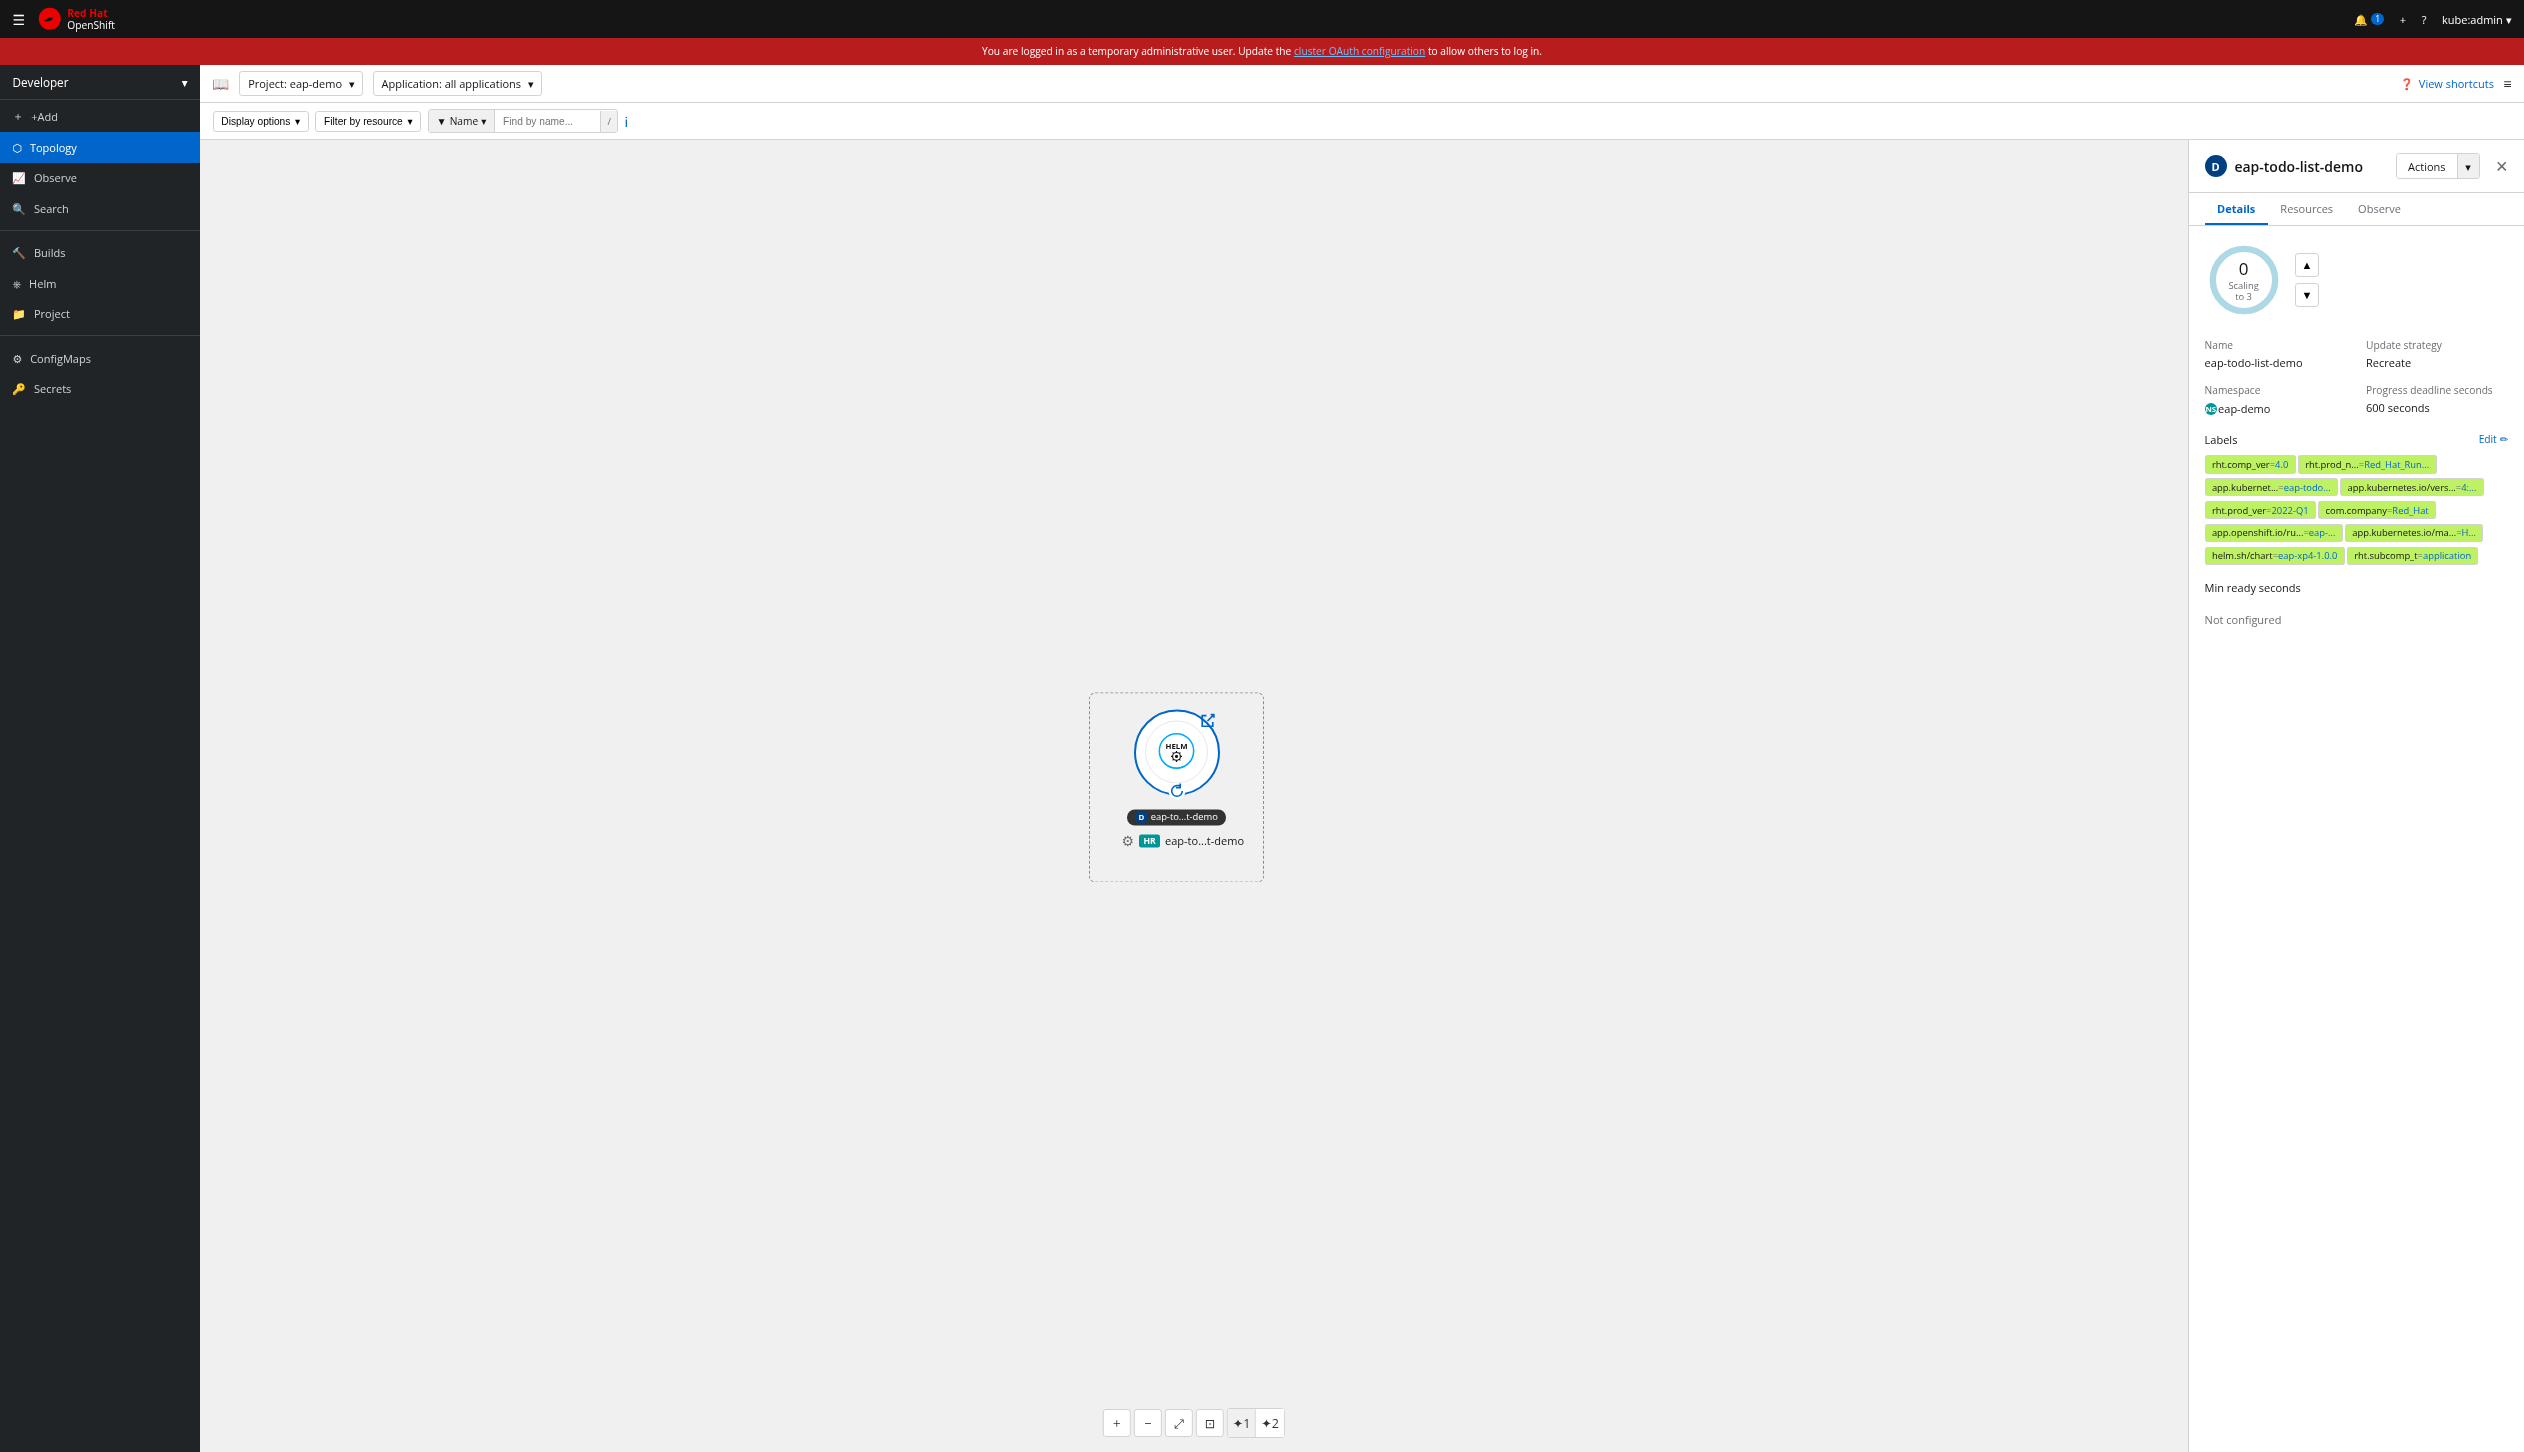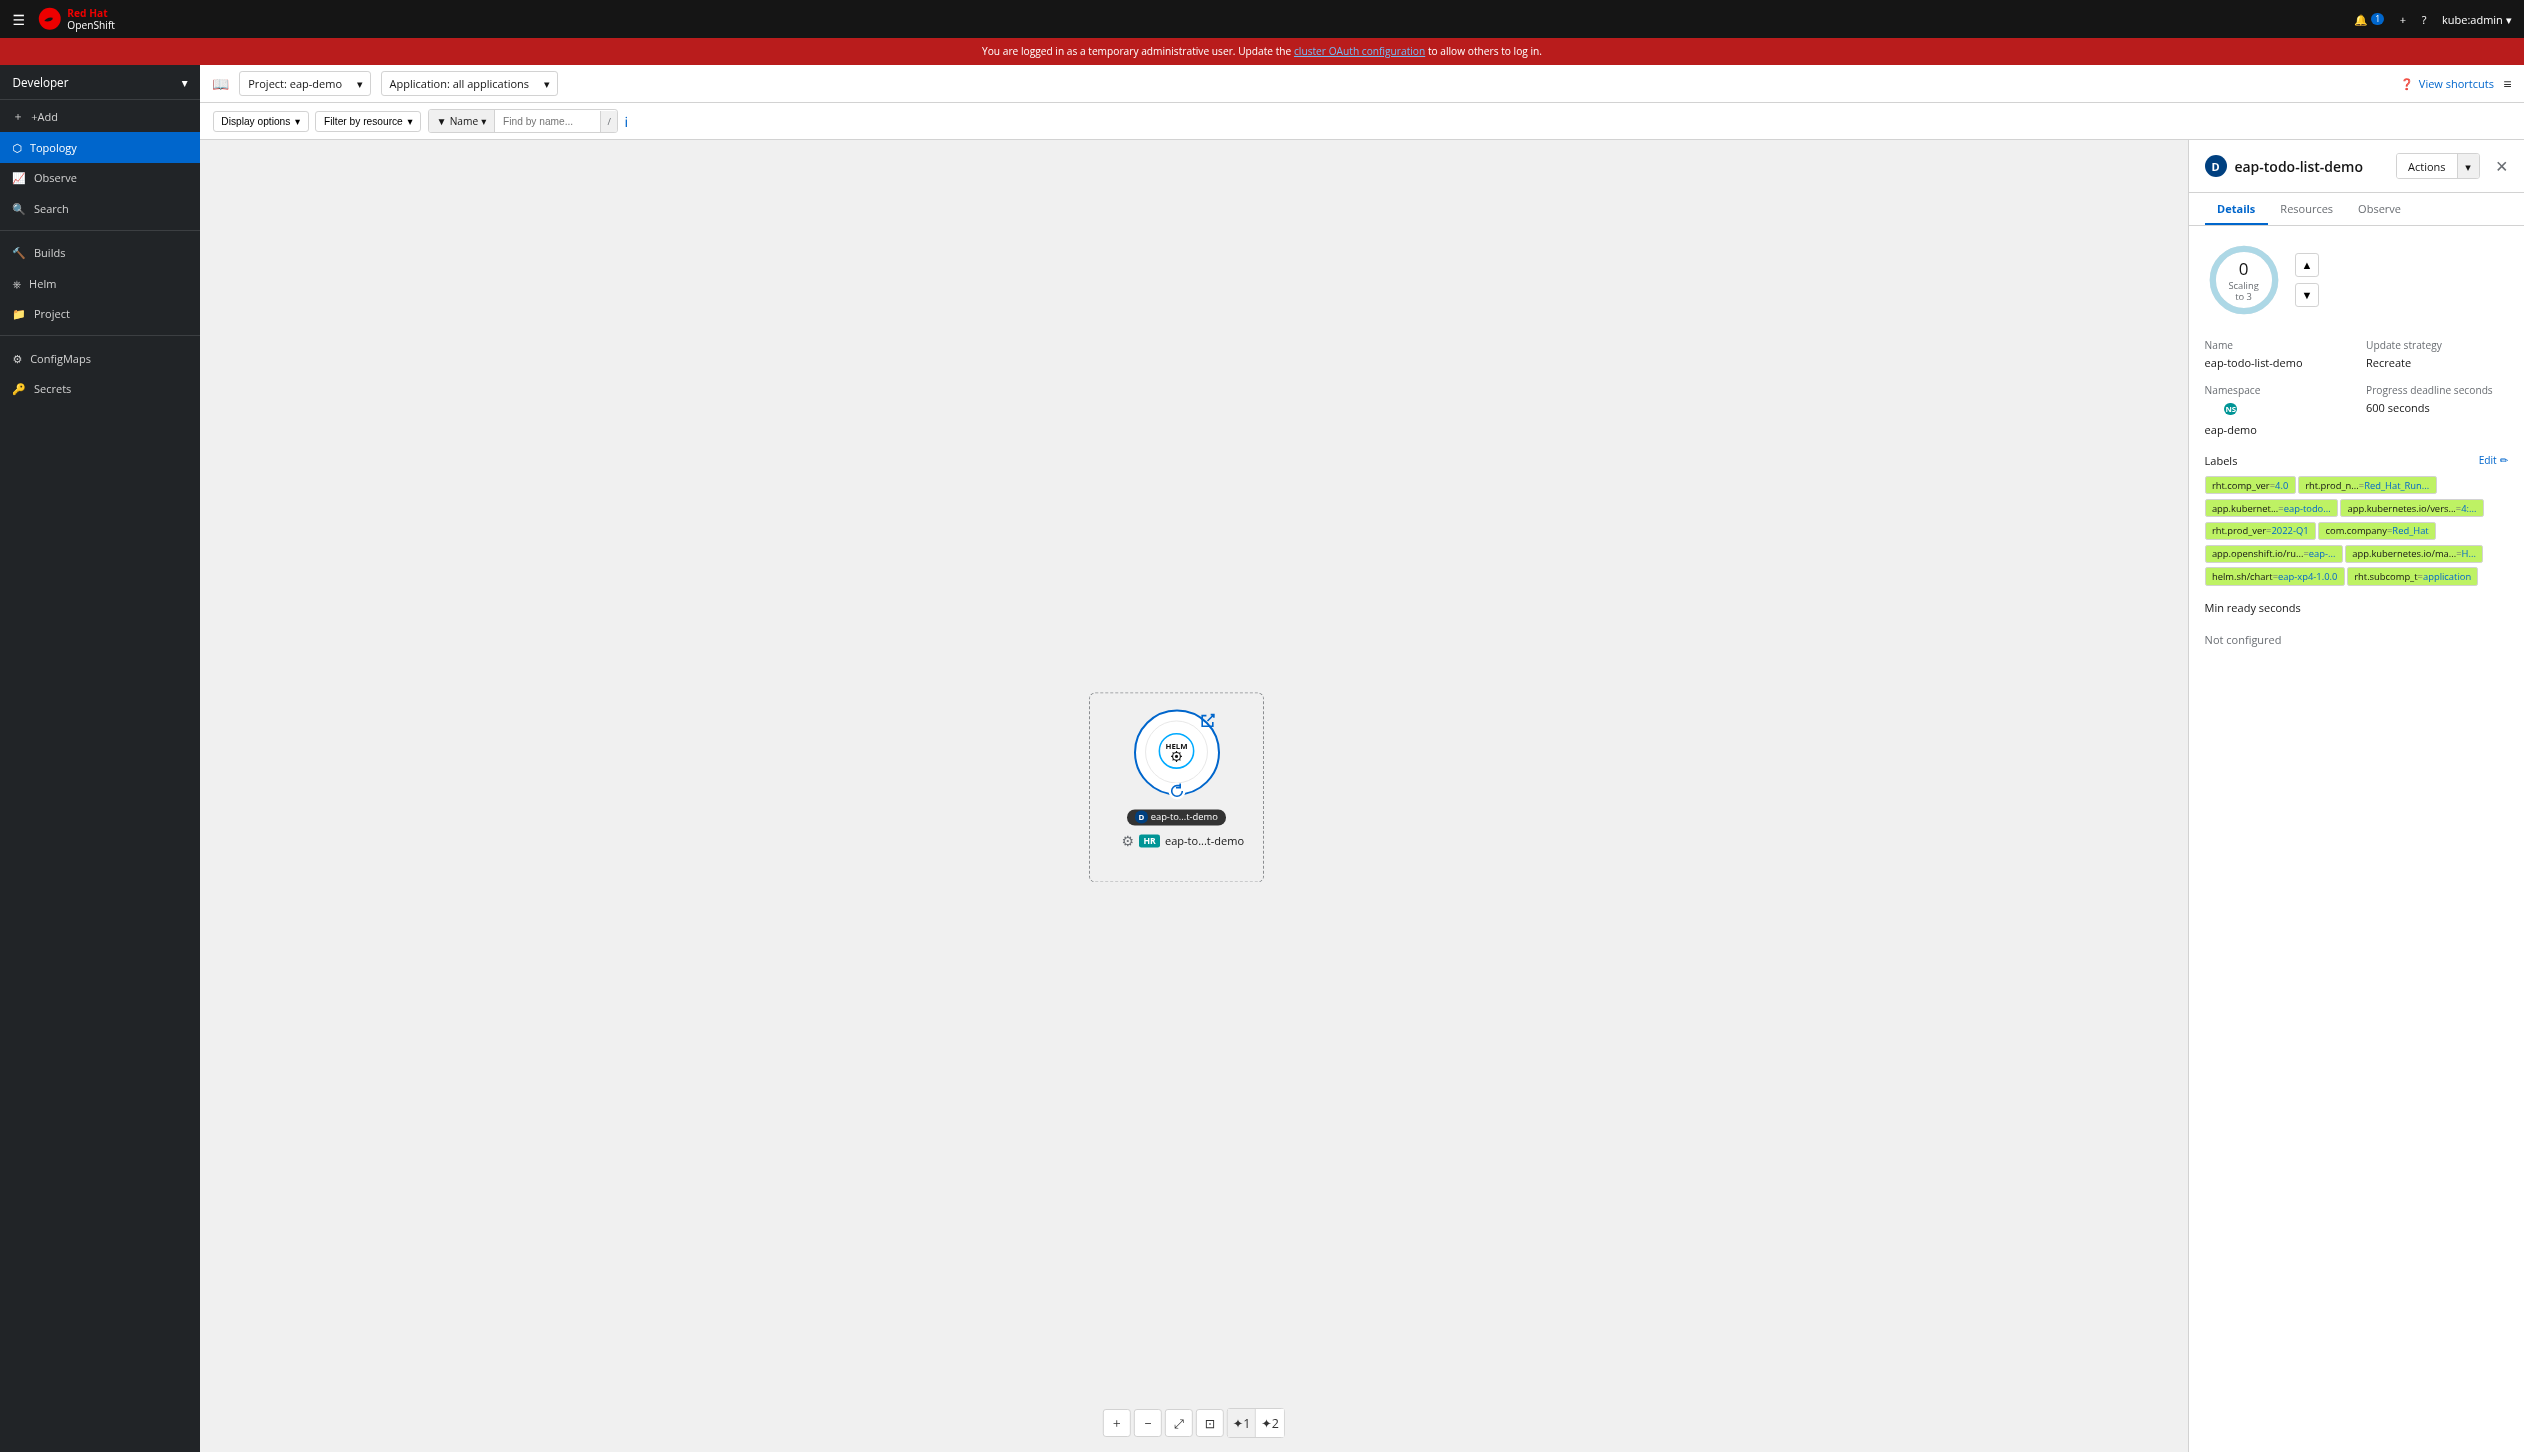--- a/index.html
+++ b/index.html
@@ -47,21 +47,21 @@
 
     
     .content-area { display: flex; flex-direction: column; flex: 1; overflow: hidden; }
 
     
     .sub-header {
       background: #fff; border-bottom: 0.8px solid #d2d2d2;
       display: flex; align-items: center; padding: 6.3px 12.5px; gap: 9.4px; flex-wrap: wrap;
     }
     .project-selector, .app-selector {
-      display: flex; align-items: center; gap: 15px; cursor: pointer;
+      display: flex; align-items: center; gap: 7px; cursor: pointer;
       font-size: 11px; border: 0.8px solid #d2d2d2; border-radius: 3.1px; padding: 3.9px 7.8px;
     }
     .sub-header-right { margin-left: auto; display: flex; align-items: center; gap: 9.4px; }
     .view-shortcuts { display: flex; align-items: center; gap: 4.7px; color: #06c; cursor: pointer; font-size: 11px; }
 
     
     .toolbar {
       background: #fff; border-bottom: 0.8px solid #d2d2d2;
       display: flex; align-items: center; padding: 6.3px 12.5px; gap: 6.3px;
     }
@@ -199,21 +199,21 @@
     }
 
     
     .details-grid { display: grid; grid-template-columns: 1fr 1fr; gap: 12.5px 19px; margin-bottom: 15.6px; }
     .detail-field { }
     .detail-label { font-size: 10.2px; color: #6a6e73; margin-bottom: 3.1px; }
     .detail-value { font-size: 11px; color: #151515; }
 
     
     .ns-badge {
-      display: inline-flex; align-items: center; gap: 7px; flex-direction: column;
+      display: inline-flex; align-items: center; gap: 1px;
     }
     .ns-dot {
       width: 12.5px; height: 12.5px; background: #009596; color: #fff; border-radius: 50%;
       font-size: 7.8px; font-weight: bold; display: flex; align-items: center; justify-content: center;
     }
 
     
     .labels-section { margin-bottom: 12.5px; }
     .labels-header { display: flex; align-items: center; justify-content: space-between; margin-bottom: 6.3px; }
     .labels-header .section-title { font-size: 11px; font-weight: 500; }

